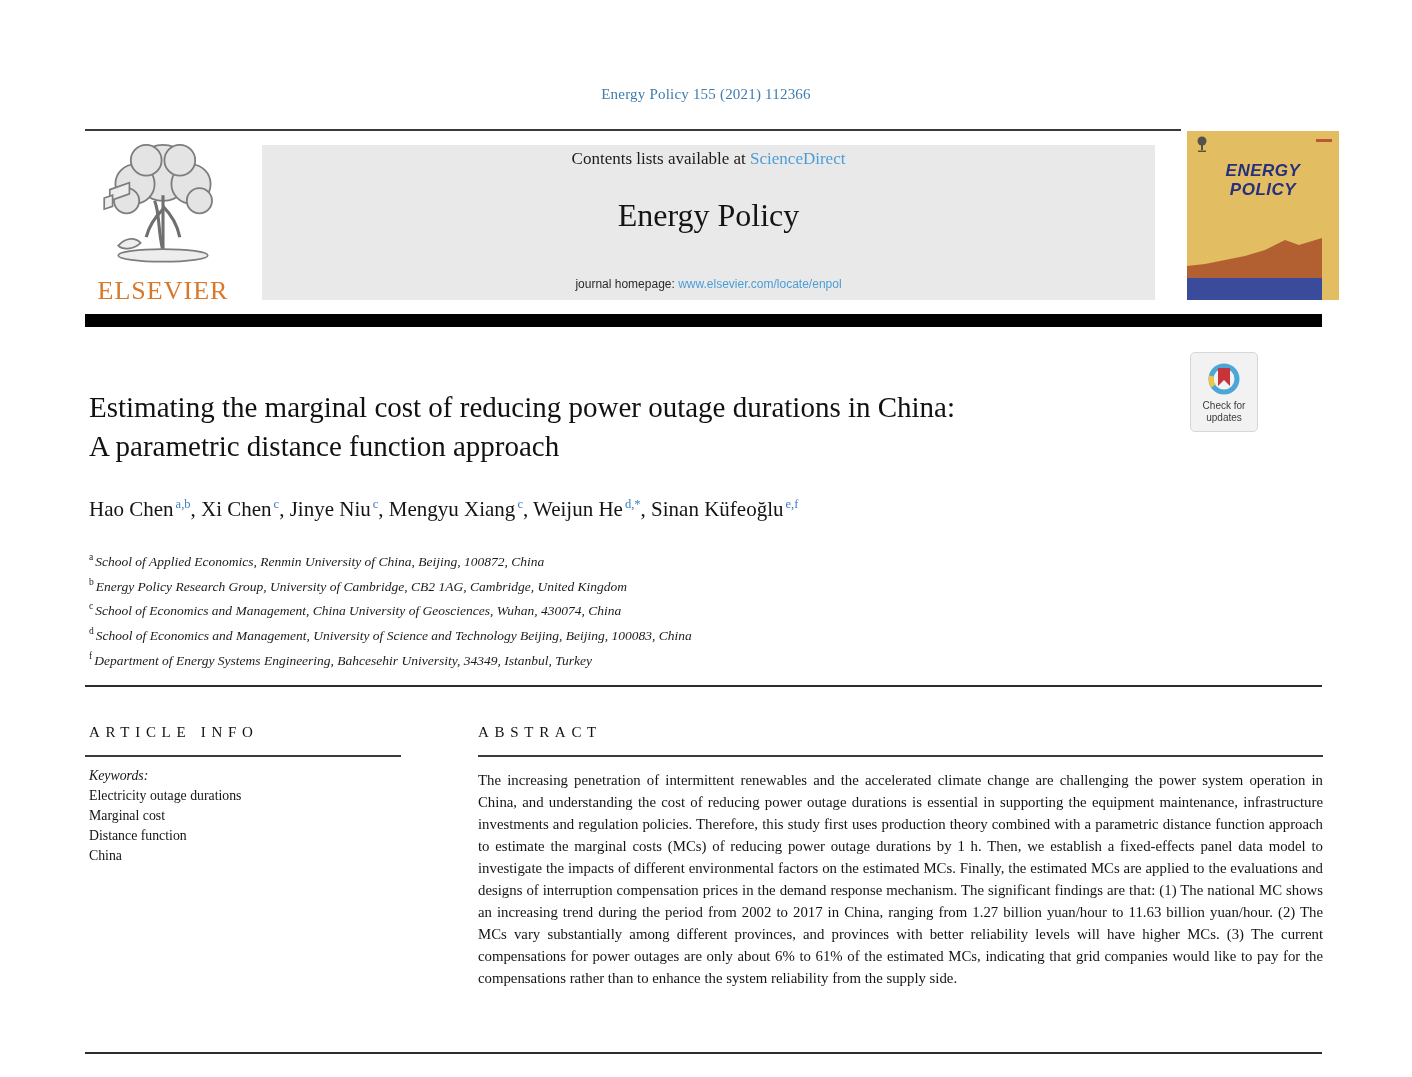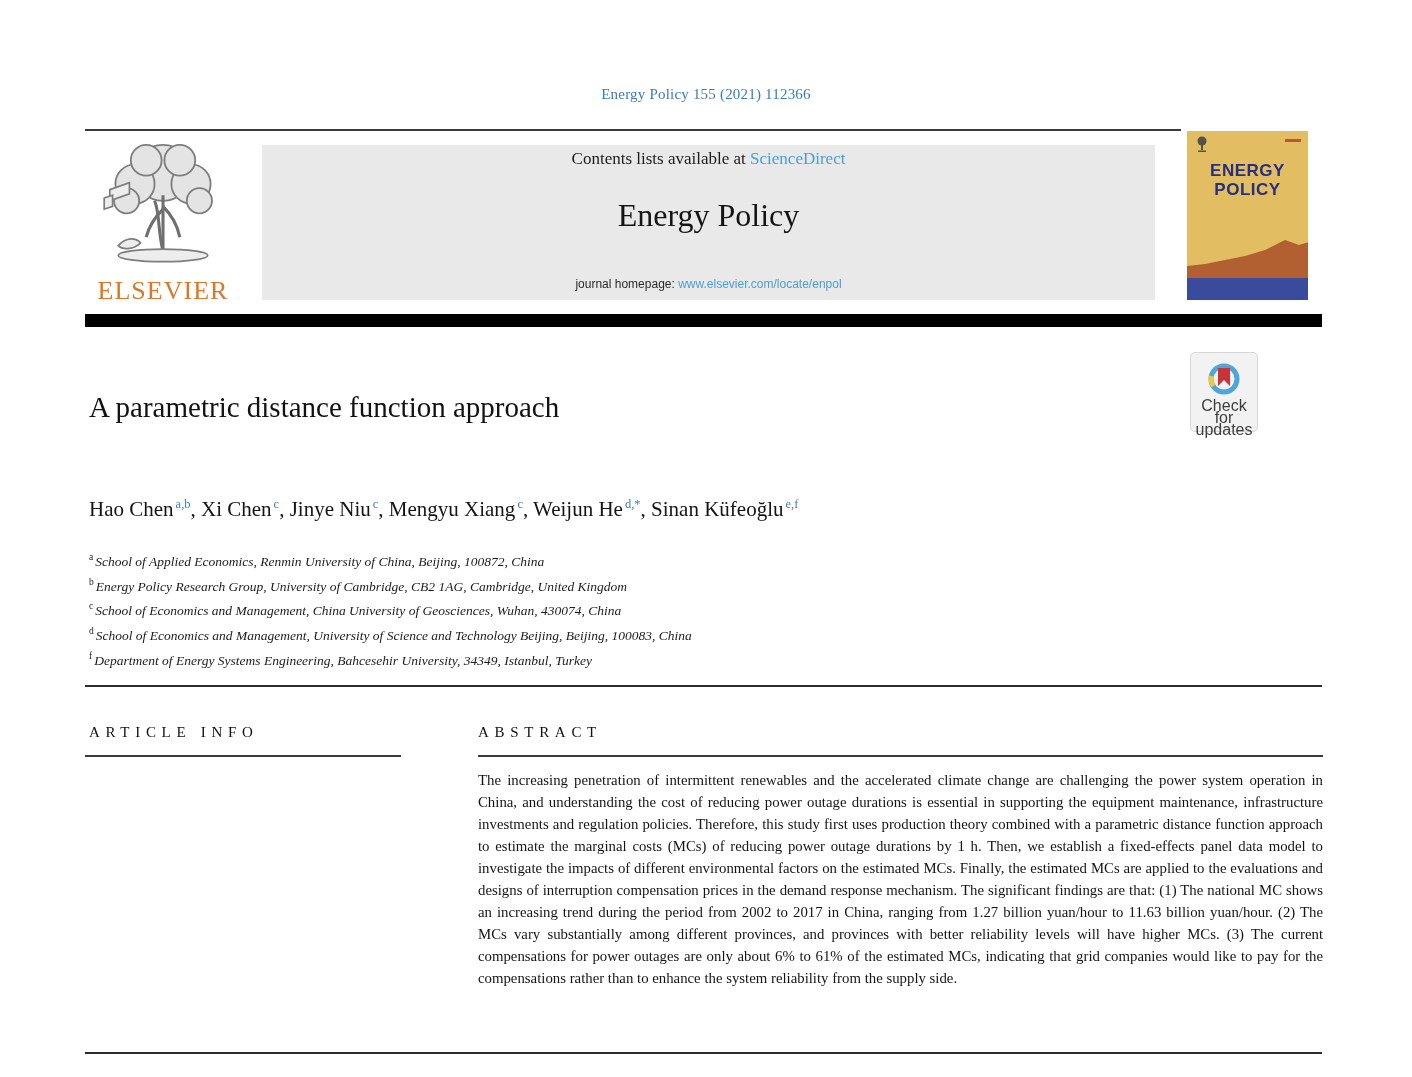--- a/index.html
+++ b/index.html
@@ -28,22 +28,22 @@
   }
   .contents-line { position:absolute; top:4px; width:100%; font-size:17px; color:#1c1c1c; }
   .link { color:#4b9dd6; cursor:pointer; text-decoration:none; }
   .journal-name { position:absolute; top:52px; width:100%; font-size:32px; color:#141414; }
   .homepage-line {
     position:absolute; top:132px; width:100%; font-size:12px; color:#2a2a2a;
     font-family:"Liberation Sans","DejaVu Sans",sans-serif;
   }
   
   .cover {
-    position:absolute; left:1187px; top:131px; width:121px; height:169px;
-    background:#e2bd62; overflow:hidden;
+    position:absolute; left:1187px; top:131px; width:152px; height:169px;
+    background:#e2bd62; overflow:hidden;font-style:italic;
   }
   .cover-mini-logo { position:absolute; top:5px; left:8px; }
   .cover-issn-mark { position:absolute; top:8px; right:7px; width:16px; height:3px; background:#b4452f; opacity:0.85; }
   .cover-title {
     position:absolute; top:30px; width:100%; text-align:center;
     font-family:"Liberation Sans","DejaVu Sans",sans-serif; font-weight:bold;
     font-size:17px; line-height:19px; color:#26307d; letter-spacing:0.5px;
   }
   .cover-mountain { position:absolute; bottom:22px; left:0; }
   .cover-bottom-bar { position:absolute; bottom:0; left:0; width:135px; height:22px; background:#3b4b9b; }
@@ -51,21 +51,21 @@
   .black-bar { position:absolute; top:314px; left:85px; width:1237px; height:13px; background:#000; }
   
   .check-badge {
     position:absolute; left:1190px; top:352px; width:68px; height:80px;
     background:#f2f2f2; border:1px solid #d7d7d7; border-radius:5px;
     text-align:center; cursor:pointer;
   }
   .check-badge svg { display:block; margin:7px auto 0; }
   .check-badge-text {
     font-family:"Liberation Sans","DejaVu Sans",sans-serif;
-    font-size:16px; line-height:12px; color:#3d3d3d; margin-top:2px;
+    font-size:10px; line-height:12px; color:#3d3d3d; margin-top:2px;
   }
   
   .article-title {
     position:absolute; left:89px; top:388px; width:1110px;
     font-size:29px; line-height:39px; color:#111; font-weight:400;
   }
   .article-title span { display:block; }
   
   .authors { position:absolute; left:89px; top:497px; font-size:21px; color:#141414; }
   .authors sup { color:#3e7cbe; font-size:12.5px; padding-left:2px;text-align:center; }
@@ -164,20 +164,21 @@
       <path d="M8.5 26 A13 13 0 0 1 6.5 16" fill="none" stroke="#eec643" stroke-width="5"></path>
       <path d="M13 8 L25 8 L25 26 L19 20 L13 26 Z" fill="#c8333a"></path>
     </svg>
     <div class="check-badge-text">
       <span>Check for</span><br>
       <span>updates</span>
     </div>
   </div>
 
   <h1 class="article-title">
+    <span>Estimating the marginal cost of reducing power outage durations in China:</span>
     <span>A parametric distance function approach</span>
   </h1>
 
   <div class="authors">
     <span class="author"><span>Hao Chen</span><sup>a,b</sup><span>, </span></span>
     <span class="author"><span>Xi Chen</span><sup>c</sup><span>, </span></span>
     <span class="author"><span>Jinye Niu</span><sup>c</sup><span>, </span></span>
     <span class="author"><span>Mengyu Xiang</span><sup>c</sup><span>, </span></span>
     <span class="author"><span>Weijun He</span><sup>d,*</sup><span>, </span></span>
     <span class="author"><span>Sinan Küfeoğlu</span><sup>e,f</sup><span></span></span>
@@ -192,18 +193,25 @@
   </div>
 
   <div class="mid-rule"></div>
 
   <div class="section-heading heading-info">ARTICLE INFO</div>
   <div class="section-heading heading-abstract">ABSTRACT</div>
 
   <div class="info-rule"></div>
   <div class="abstract-rule"></div>
 
+  <div class="keywords-block">
+    <span class="keywords-label">Keywords:</span>
+    <span class="keyword-item">Electricity outage durations</span>
+    <span class="keyword-item">Marginal cost</span>
+    <span class="keyword-item">Distance function</span>
+    <span class="keyword-item">China</span>
+  </div>
 
   <div class="abstract-body">The increasing penetration of intermittent renewables and the accelerated climate change are challenging the power system operation in China, and understanding the cost of reducing power outage durations is essential in supporting the equipment maintenance, infrastructure investments and regulation policies. Therefore, this study first uses production theory combined with a parametric distance function approach to estimate the marginal costs (MCs) of reducing power outage durations by 1 h. Then, we establish a fixed-effects panel data model to investigate the impacts of different environmental factors on the estimated MCs. Finally, the estimated MCs are applied to the evaluations and designs of interruption compensation prices in the demand response mechanism. The significant findings are that: (1) The national MC shows an increasing trend during the period from 2002 to 2017 in China, ranging from 1.27 billion yuan/hour to 11.63 billion yuan/hour. (2) The MCs vary substantially among different provinces, and provinces with better reliability levels will have higher MCs. (3) The current compensations for power outages are only about 6% to 61% of the estimated MCs, indicating that grid companies would like to pay for the compensations rather than to enhance the system reliability from the supply side.</div>
 
   <div class="bottom-rule"></div>
 
 </div>
 
 </body></html>

